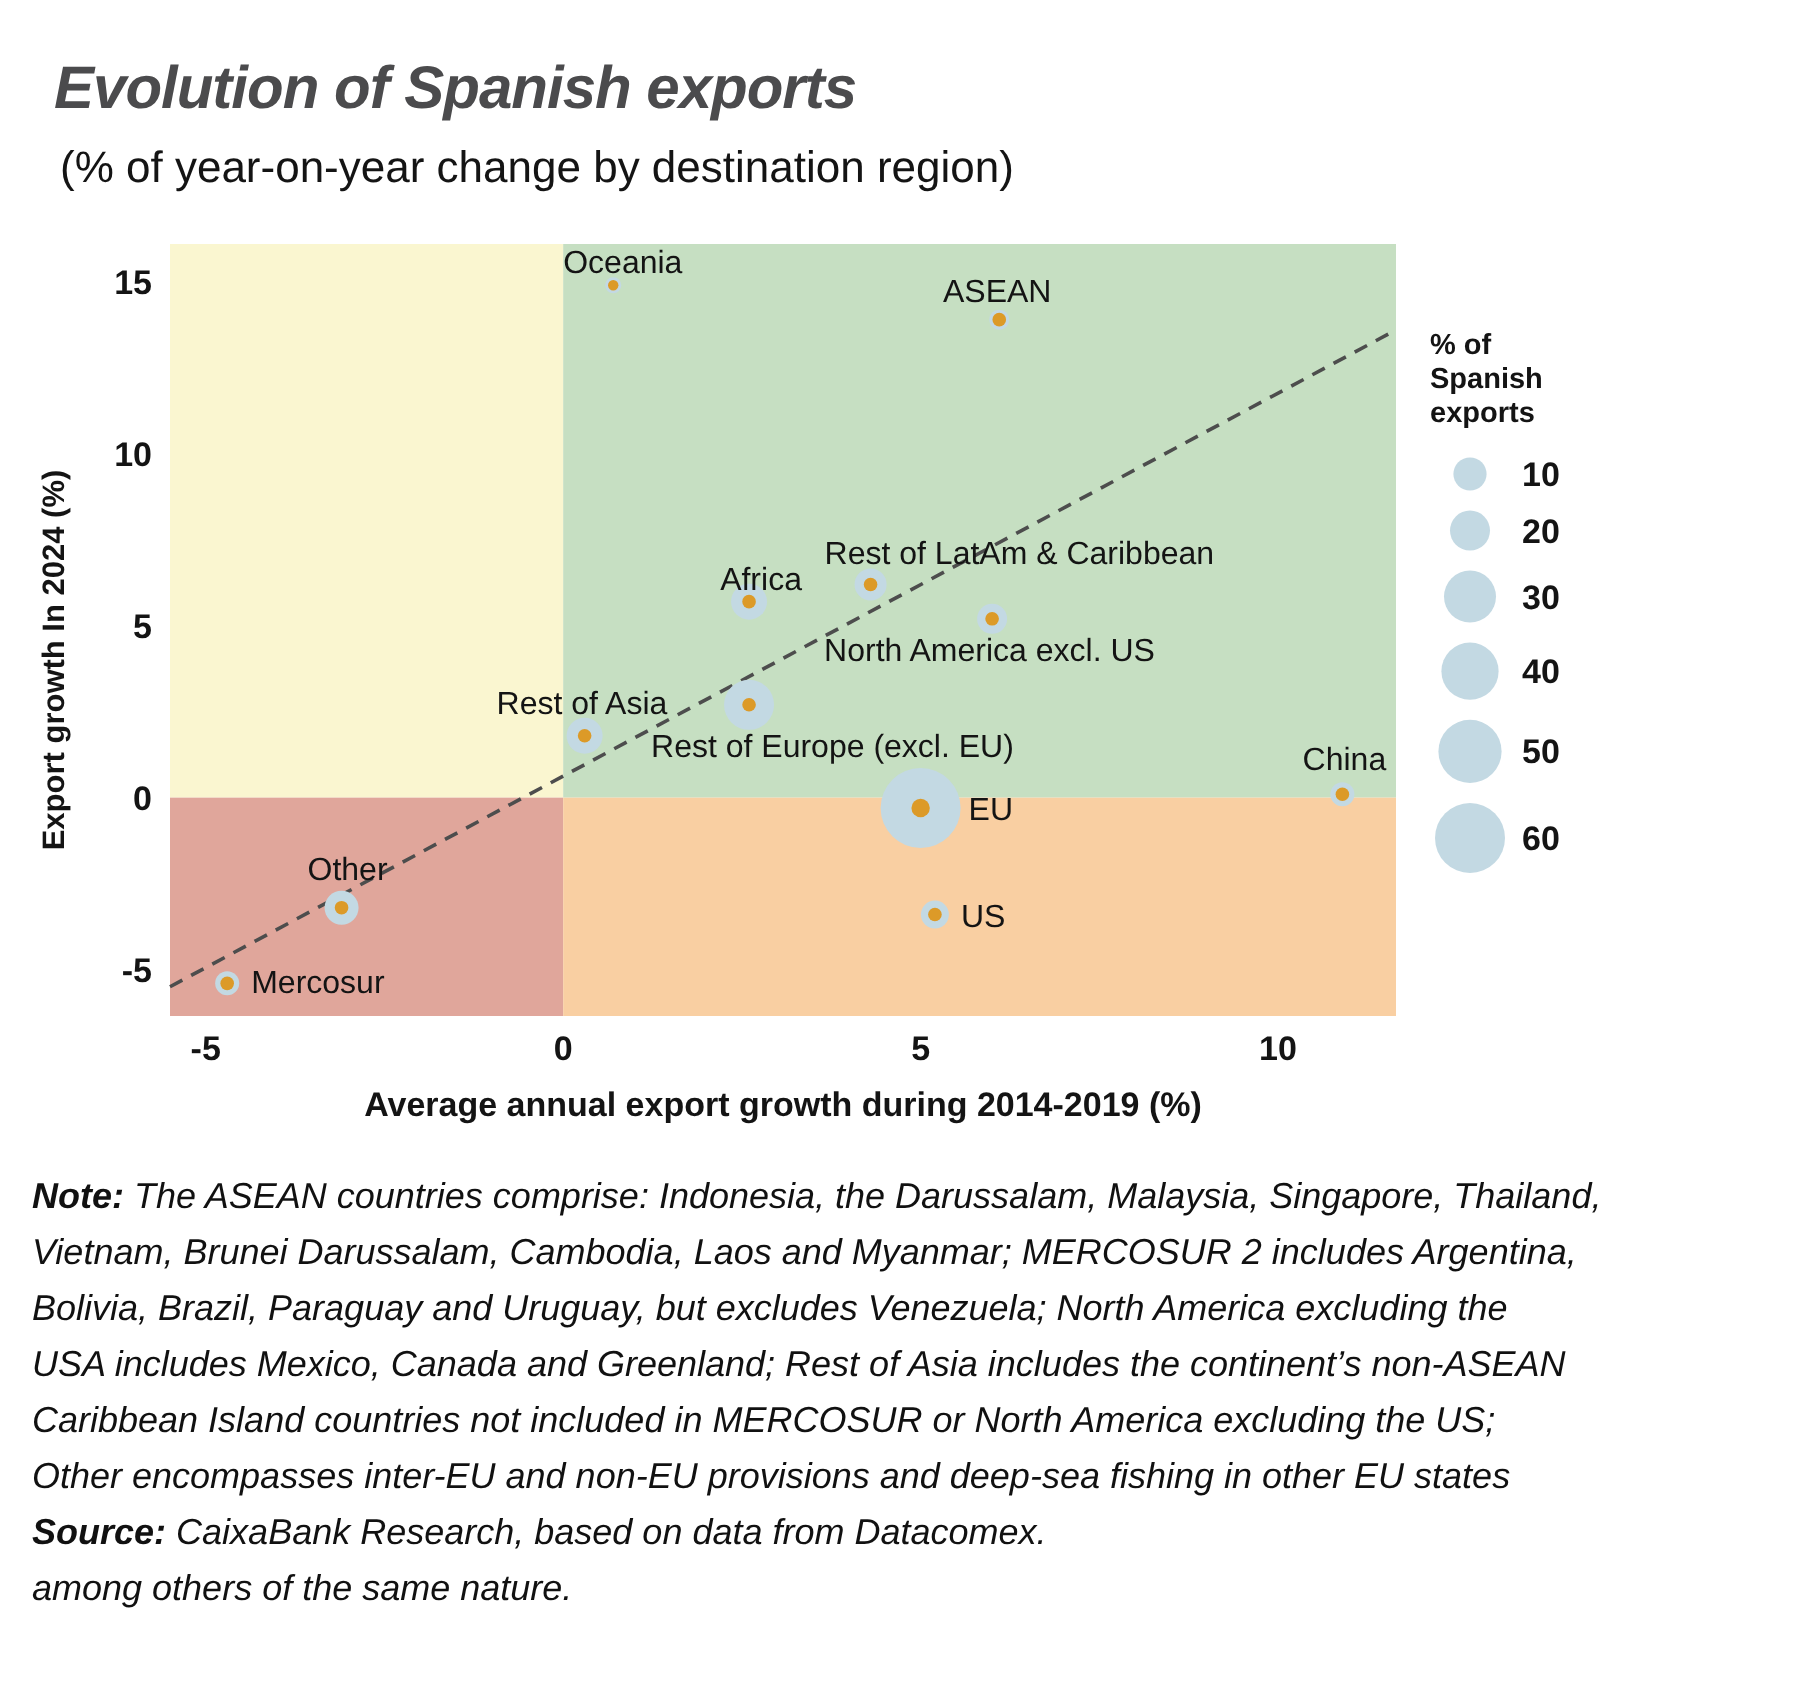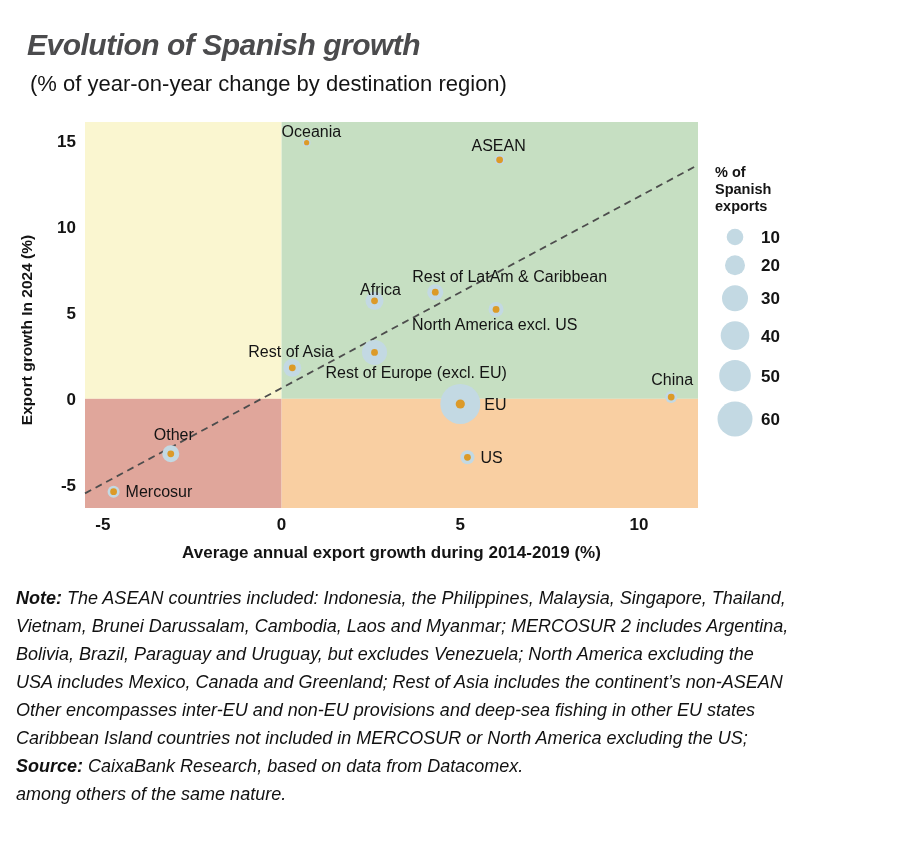--- a/index.html
+++ b/index.html
@@ -14,21 +14,21 @@
   #chart-svg .y-axis-title{font-size:15.5px;font-weight:700;}
   #chart-svg .legend-title{font-size:14.5px;font-weight:700;}
   #chart-svg .legend-num{font-size:17px;font-weight:700;}
   .note-block{position:absolute;left:16px;top:584px;font-size:18px;line-height:28px;font-style:italic;color:#111;}
   .note-line{white-space:nowrap;}
   .note-line b{font-weight:700;}
 </style>
 </head>
 <body>
 
-<div class="title">Evolution of Spanish growth</div>
+<div class="title">Evolution of Spanish exports</div>
 <div class="subtitle">(% of year-on-year change by destination region)</div>
 
 <svg id="chart-svg" width="900" height="580" viewBox="0 0 900 580">
     <rect x="85" y="122" width="196.58892128279882" height="276.81959910913145" fill="#FAF6D0"></rect>
     <rect x="281.5889212827988" y="122" width="416.4110787172012" height="276.81959910913145" fill="#C6DFC2"></rect>
     <rect x="85" y="398.81959910913145" width="196.58892128279882" height="109.18040089086855" fill="#E0A69B"></rect>
     <rect x="281.5889212827988" y="398.81959910913145" width="416.4110787172012" height="109.18040089086855" fill="#F9CFA2"></rect>
     <line x1="85" y1="493.38530066815144" x2="698" y2="164.9844097995546" stroke="#4D4D4D" stroke-width="1.8" stroke-dasharray="7 5"></line>
     <text x="102.87172011661808" y="530" text-anchor="middle" class="tick">-5</text>
     <text x="281.5889212827988" y="530" text-anchor="middle" class="tick">0</text>
@@ -88,21 +88,21 @@
     <text x="761" y="304.3" class="legend-num">30</text>
     <circle cx="735" cy="335.6" r="14.3" fill="#C3D9E3"></circle>
     <text x="761" y="341.6" class="legend-num">40</text>
     <circle cx="735" cy="375.70000000000005" r="15.8" fill="#C3D9E3"></circle>
     <text x="761" y="381.70000000000005" class="legend-num">50</text>
     <circle cx="735" cy="419.00000000000006" r="17.5" fill="#C3D9E3"></circle>
     <text x="761" y="425.00000000000006" class="legend-num">60</text>
   </svg>
 
 <div class="note-block">
-  <div class="note-line"><b>Note:</b> <span>The ASEAN countries included: Indonesia, the Philippines, Malaysia, Singapore, Thailand,</span></div>
+  <div class="note-line"><b>Note:</b> <span>The ASEAN countries comprise: Indonesia, the Darussalam, Malaysia, Singapore, Thailand,</span></div>
   <div class="note-line">Vietnam, Brunei Darussalam, Cambodia, Laos and Myanmar; MERCOSUR 2 includes Argentina,</div>
   <div class="note-line">Bolivia, Brazil, Paraguay and Uruguay, but excludes Venezuela; North America excluding the</div>
   <div class="note-line">USA includes Mexico, Canada and Greenland; Rest of Asia includes the continent’s non-ASEAN</div>
+  <div class="note-line">Caribbean Island countries not included in MERCOSUR or North America excluding the US;</div>
   <div class="note-line">Other encompasses inter-EU and non-EU provisions and deep-sea fishing in other EU states</div>
-  <div class="note-line">Caribbean Island countries not included in MERCOSUR or North America excluding the US;</div>
   <div class="note-line"><b>Source:</b> <span>CaixaBank Research, based on data from Datacomex.</span></div>
   <div class="note-line">among others of the same nature.</div>
 </div>
 
 </body></html>

